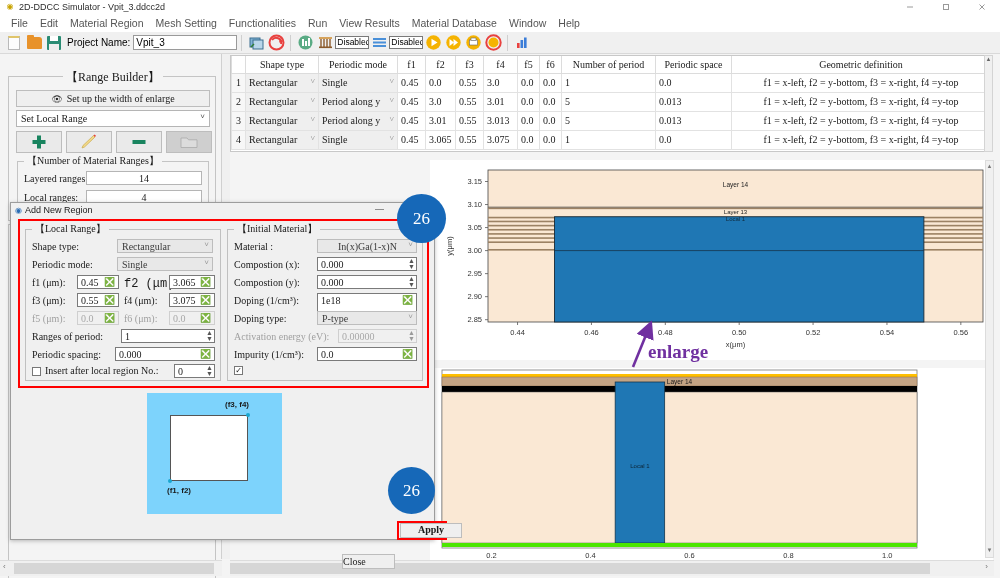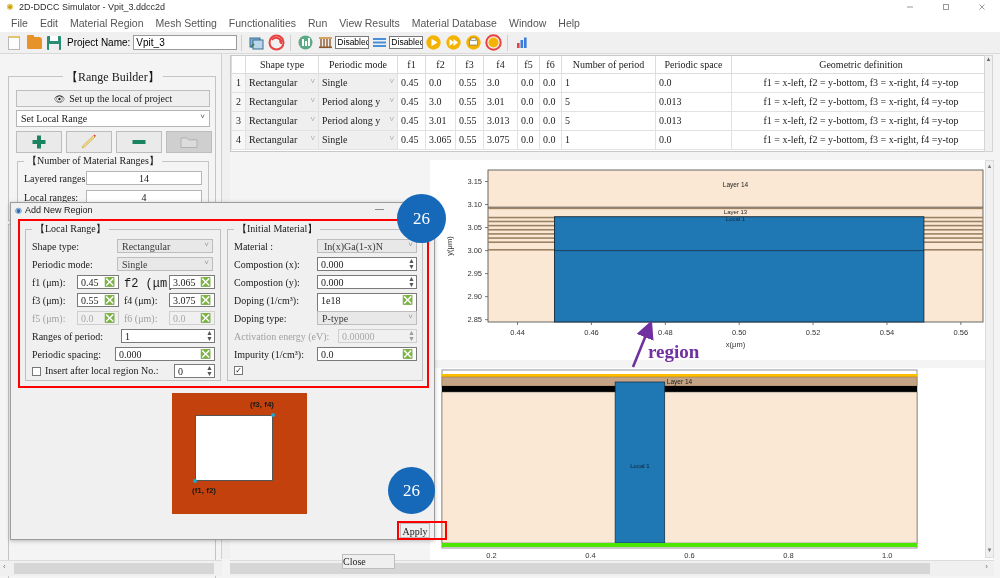--- a/index.html
+++ b/index.html
@@ -213,21 +213,21 @@
   </div>
 
   <div style="position:absolute;left:0;top:54px;width:222px;height:505px;background:#f4f4f4;border-right:1px solid #d0d0d0;">
 
 
     <div style="position:absolute;left:8px;top:22px;width:208px;height:145px;border:1px solid #c4c4c4;background:#f4f4f4;">
       <span style="position:absolute;left:6px;top:-8px;background:#f4f4f4;padding:0 3px;font-size:12px;color:#1a1a1a;font-family:'Liberation Serif',serif;margin-left:48px;">【Range Builder】</span>
 
       <div style="position:absolute;left:7px;top:13px;width:194px;height:17px;background:#efefef;border:1px solid #bdbdbd;display:flex;align-items:center;justify-content:center;">
         <span style="font-size:9px;color:#1a1a1a;margin-right:4px;">👁</span>
-        <span style="font-size:10px;color:#1a1a1a;font-family:'Liberation Serif',serif;">Set up the local of project</span>
+        <span style="font-size:10px;color:#1a1a1a;font-family:'Liberation Serif',serif;">Set up the width of enlarge</span>
       </div>
 
       <div style="position:absolute;left:7px;top:33px;width:194px;height:17px;background:#fff;border:1px solid #b5b5b5;">
         <span style="position:absolute;left:4px;top:2px;font-size:10px;color:#1a1a1a;font-family:'Liberation Serif',serif;">Set Local Range</span>
         <span style="position:absolute;right:4px;top:1px;font-size:8px;color:#555;">˅</span>
       </div>
 
       <div style="position:absolute;left:7px;top:54px;width:46px;height:22px;background:#eaeaea;border:1px solid #bdbdbd;display:flex;align-items:center;justify-content:center;">
         <svg width="16" height="16" viewBox="0 0 16 16">
             <rect x="6" y="1.5" width="4" height="13" fill="#19845f"></rect>
@@ -516,21 +516,21 @@
         <span style="position:absolute;left:3px;top:1px;font-size:10px;color:#1a1a1a;font-family:'Liberation Serif',serif;">0</span>
         <span style="position:absolute;right:1px;top:0px;font-size:7px;line-height:6px;color:#555;">▲<br>▼</span>
       </div>
     </div>
 
     <div style="position:absolute;left:216px;top:26px;width:196px;height:152px;border:1px solid #c0c0c0;">
       <span style="position:absolute;left:6px;top:-8px;background:#f0f0f0;padding:0 3px;font-size:10px;color:#1a1a1a;font-family:'Liberation Serif',serif;">【Initial Material】</span>
 
       <span style="position:absolute;left:6px;top:11px;font-size:10px;font-family:'Liberation Serif',serif;color:#1a1a1a;">Material :</span>
       <div style="position:absolute;left:89px;top:9px;width:100px;height:14px;background:#e8e8e8;border:1px solid #bdbdbd;">
-        <span style="position:absolute;left:6px;top:1px;font-size:10px;color:#3a3a3a;font-family:'Liberation Serif',serif;">In(x)Ga(1-x)N</span>
+        <span style="position:absolute;left:20px;top:1px;font-size:10px;color:#3a3a3a;font-family:'Liberation Serif',serif;">In(x)Ga(1-x)N</span>
         <span style="position:absolute;right:3px;top:0px;font-size:8px;color:#9a9a9a;">˅</span>
       </div>
 
       <span style="position:absolute;left:6px;top:29px;font-size:10px;font-family:'Liberation Serif',serif;color:#1a1a1a;">Compostion (x):</span>
       <div style="position:absolute;left:89px;top:27px;width:100px;height:14px;background:#fff;border:1px solid #7a7a7a;">
         <span style="position:absolute;left:3px;top:1px;font-size:10px;color:#1a1a1a;font-family:'Liberation Serif',serif;">0.000</span>
         <span style="position:absolute;right:1px;top:0px;font-size:7px;line-height:6px;color:#555;">▲<br>▼</span>
       </div>
 
       <span style="position:absolute;left:6px;top:47px;font-size:10px;font-family:'Liberation Serif',serif;color:#1a1a1a;">Compostion (y):</span>
@@ -559,47 +559,47 @@
 
       <span style="position:absolute;left:6px;top:119px;font-size:10px;font-family:'Liberation Serif',serif;color:#1a1a1a;">Impurity (1/cm³):</span>
       <div style="position:absolute;left:89px;top:117px;width:100px;height:14px;background:#fff;border:1px solid #7a7a7a;">
         <span style="position:absolute;left:3px;top:1px;font-size:10px;color:#1a1a1a;font-family:'Liberation Serif',serif;">0.0</span>
         <span style="position:absolute;right:2px;top:1px;font-size:9px;color:#444;">❎</span>
       </div>
 
       <span style="position:absolute;left:6px;top:136px;width:9px;height:9px;border:1px solid #777;background:#fff;font-size:8px;line-height:8px;text-align:center;color:#1a1a1a;">✓</span>
     </div>
 
-    <div style="position:absolute;left:161px;top:190px;width:135px;height:121px;background:#c2410c;">
+    <div style="position:absolute;left:136px;top:190px;width:135px;height:121px;background:#7dd3fc;">
       <div style="position:absolute;left:23px;top:22px;width:78px;height:66px;background:#ffffff;border:1px solid #555;"></div>
       <div style="position:absolute;left:99px;top:20px;width:4px;height:4px;border-radius:50%;background:#1aa7d0;"></div>
       <div style="position:absolute;left:21px;top:86px;width:4px;height:4px;border-radius:50%;background:#1aa7d0;"></div>
       <span style="position:absolute;left:78px;top:7px;font-size:8px;font-weight:bold;color:#1a1a1a;">(f3, f4)</span>
       <span style="position:absolute;left:20px;top:93px;font-size:8px;font-weight:bold;color:#1a1a1a;">(f1, f2)</span>
     </div>
 
     <div style="position:absolute;left:331px;top:320px;width:53px;height:15px;background:#efefef;border:1px solid #bdbdbd;display:flex;align-items:center;justify-content:flex-start;margin-top:31px;">
       <span style="font-size:10px;color:#1a1a1a;font-family:'Liberation Serif',serif;">Close</span>
     </div>
     <div style="position:absolute;left:386px;top:318px;width:50px;height:19px;border:2px solid #ff0000;"></div>
-    <div style="position:absolute;left:389px;top:320px;width:30px;height:15px;background:#efefef;border:1px solid #bdbdbd;display:flex;align-items:flex-end;justify-content:center;">
+    <div style="position:absolute;left:389px;top:320px;width:62px;height:15px;background:#efefef;border:1px solid #bdbdbd;display:flex;align-items:flex-start;justify-content:center;font-weight:bold;">
       <span style="font-size:10px;color:#1a1a1a;font-family:'Liberation Serif',serif;">Apply</span>
     </div>
   </div>
 
   <div style="position:absolute;left:397px;top:194px;width:49px;height:49px;border-radius:50%;background:#1668b8;display:flex;align-items:center;justify-content:center;">
     <span style="font-size:17px;color:#fff;font-family:'Liberation Serif',serif;">26</span>
   </div>
   <div style="position:absolute;left:388px;top:467px;width:47px;height:47px;border-radius:50%;background:#1668b8;display:flex;align-items:center;justify-content:center;">
     <span style="font-size:17px;color:#fff;font-family:'Liberation Serif',serif;">26</span>
   </div>
 
   <svg style="position:absolute;left:620px;top:320px;width:60px;height:50px;pointer-events:none;">
     <defs>
       <marker id="arrh" markerWidth="7" markerHeight="7" refX="3" refY="3.5" orient="auto">
         <polygon points="0,0 7,3.5 0,7" fill="#7030a0"></polygon>
       </marker>
     </defs>
     <line x1="13" y1="47" x2="28" y2="10" stroke="#7030a0" stroke-width="2.6" marker-end="url(#arrh)"></line>
   </svg>
-  <span style="position:absolute;left:648px;top:341px;font-size:19px;font-weight:bold;color:#7030a0;font-family:'Liberation Serif',serif;">region</span>
+  <span style="position:absolute;left:648px;top:341px;font-size:19px;font-weight:bold;color:#7030a0;font-family:'Liberation Serif',serif;">enlarge</span>
 
 </div>
 
 </body></html>

